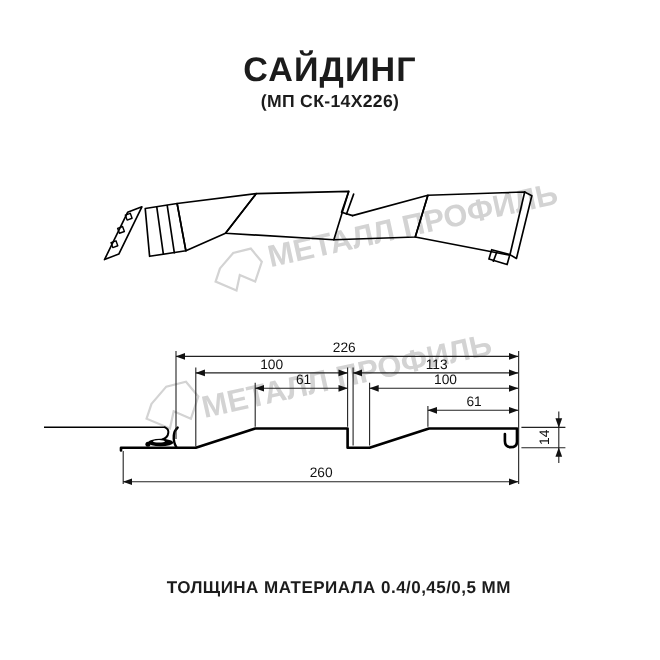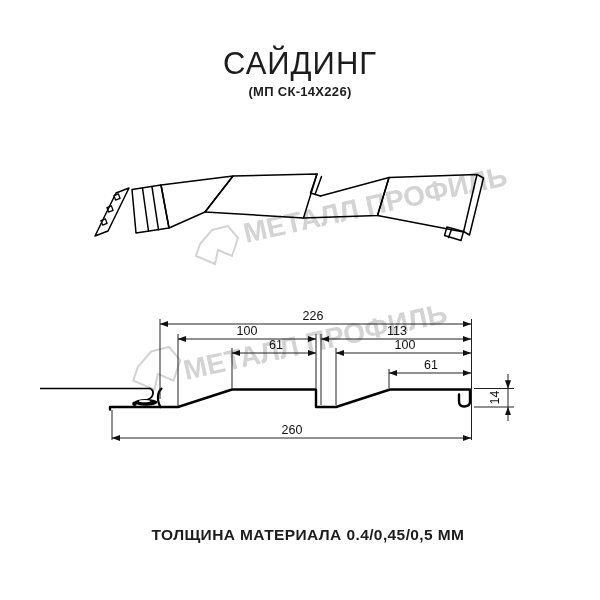--- a/index.html
+++ b/index.html
@@ -1,23 +1,23 @@
 <!DOCTYPE html>
 <html><head>
 <meta charset="utf-8">
 <style>
   html,body{margin:0;padding:0;background:#fff;}
   .page{
     position:relative;width:600px;height:600px;background:#ffffff;overflow:hidden;
     font-family:"Liberation Sans","DejaVu Sans",sans-serif;
   }
   .title-block{position:absolute;top:48px;left:0;right:0;text-align:center;color:#1c1c1c;}
-  .title{font-size:31px;font-weight:400;letter-spacing:1px;line-height:1;}
+  .title{font-size:31px;font-weight:700;letter-spacing:1px;line-height:1;}
   .subtitle{margin-top:9px;font-size:16px;font-weight:700;letter-spacing:1px;line-height:1;}
-  .product-code{margin-top:6px;font-size:13px;font-weight:700;letter-spacing:.3px;line-height:1;}
+  .product-code{margin-top:6px;font-size:16px;font-weight:700;letter-spacing:.3px;line-height:1;}
   .footer-note{
     position:absolute;top:526px;left:16px;right:0;text-align:center;
     font-size:15.5px;font-weight:700;letter-spacing:.4px;color:#1c1c1c;
   }
   svg{position:absolute;left:0;top:0;}
   .dim-text{font-family:"Liberation Sans","DejaVu Sans",sans-serif;font-size:12.5px;fill:#111;}
   .wm-text{font-family:"Liberation Sans","DejaVu Sans",sans-serif;font-size:28px;font-weight:700;}
 </style>
 </head>
 <body>

